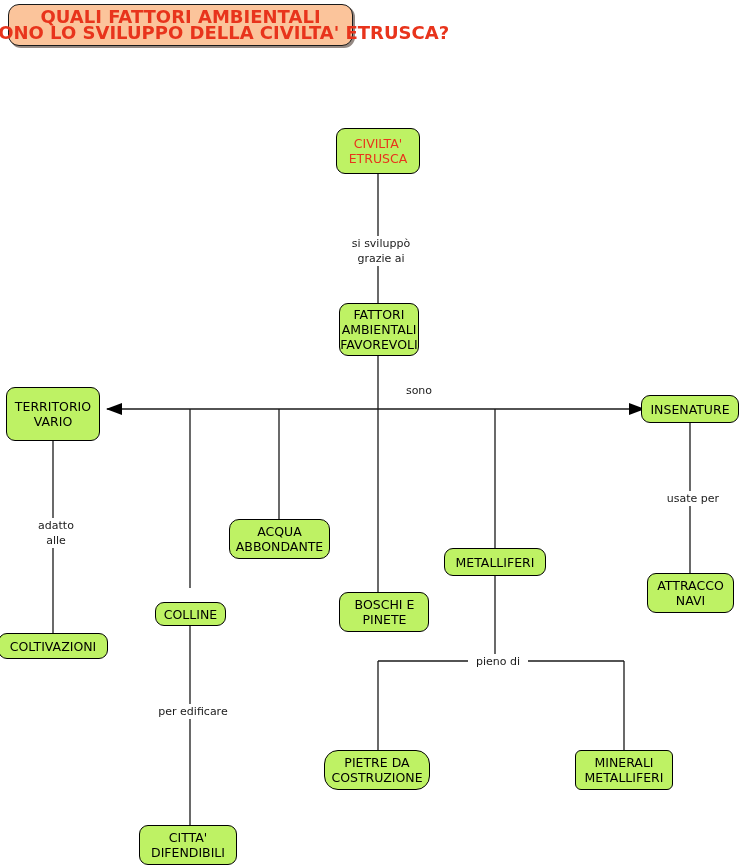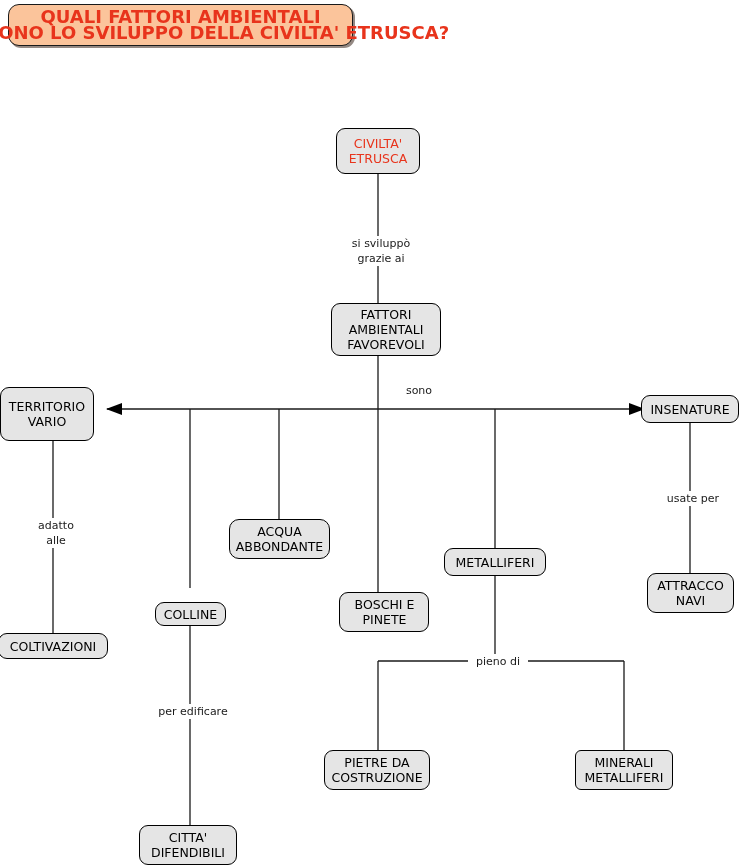--- a/index.html
+++ b/index.html
@@ -25,21 +25,21 @@
     position: absolute;
     left: 0;
     top: 0;
     width: 742px;
     height: 866px;
     pointer-events: none;
   }
   .node {
     position: absolute;
     box-sizing: border-box;
-    background: #e5e5e5;
+    background: #bef264;
     border: 1px solid #000000;
     border-radius: 9px;
     color: #000000;
     font-size: 12.5px;
     line-height: 15px;
     text-align: center;
     display: flex;
     align-items: center;
     justify-content: center;
     padding: 3px 7px;
@@ -116,45 +116,45 @@
 
     <polygon points="645,409 629,403 629,415" fill="#000000" stroke="none"></polygon>
   </svg>
 
   <div class="title-box" style="left:8px; top:4px; width:345px; height:42px;">QUALI FATTORI AMBIENTALI
 FAVORIRONO LO SVILUPPO DELLA CIVILTA' ETRUSCA?</div>
 
   <div class="node accent" style="left:336px; top:128px; width:84px; height:46px;">CIVILTA'
 ETRUSCA</div>
 
-  <div class="node" style="left:331px; top:303px; width:110px; height:53px;">FATTORI
+  <div class="node" style="left:339px; top:303px; width:80px; height:53px;">FATTORI
 AMBIENTALI
 FAVOREVOLI</div>
 
-  <div class="node" style="left:0; top:387px; width:94px; height:54px;">TERRITORIO
+  <div class="node" style="left:6px; top:387px; width:94px; height:54px;">TERRITORIO
 VARIO</div>
 
   <div class="node" style="left:641px; top:395px; width:98px; height:28px;">INSENATURE</div>
 
   <div class="node" style="left:229px; top:519px; width:101px; height:40px;border-radius:10px;">ACQUA
 ABBONDANTE</div>
 
   <div class="node" style="left:155px; top:602px; width:71px; height:24px;">COLLINE</div>
 
   <div class="node" style="left:339px; top:592px; width:90px; height:40px;padding-left:8px;">BOSCHI E
 PINETE</div>
 
   <div class="node" style="left:444px; top:548px; width:102px; height:28px;">METALLIFERI</div>
 
   <div class="node" style="left:647px; top:573px; width:87px; height:40px;">ATTRACCO
 NAVI</div>
 
   <div class="node" style="left:-2px; top:633px; width:110px; height:26px;">COLTIVAZIONI</div>
 
-  <div class="node" style="left:324px; top:750px; width:106px; height:40px;">PIETRE DA
+  <div class="node" style="left:324px; top:750px; width:106px; height:40px;border-radius:14px;">PIETRE DA
 COSTRUZIONE</div>
 
   <div class="node" style="left:575px; top:750px; width:98px; height:40px;border-radius:6px;">MINERALI
 METALLIFERI</div>
 
   <div class="node" style="left:139px; top:825px; width:98px; height:40px;">CITTA'
 DIFENDIBILI</div>
 
   <div class="link-label" style="left:340px; top:236px; width:76px;">si sviluppò
 grazie ai</div>

